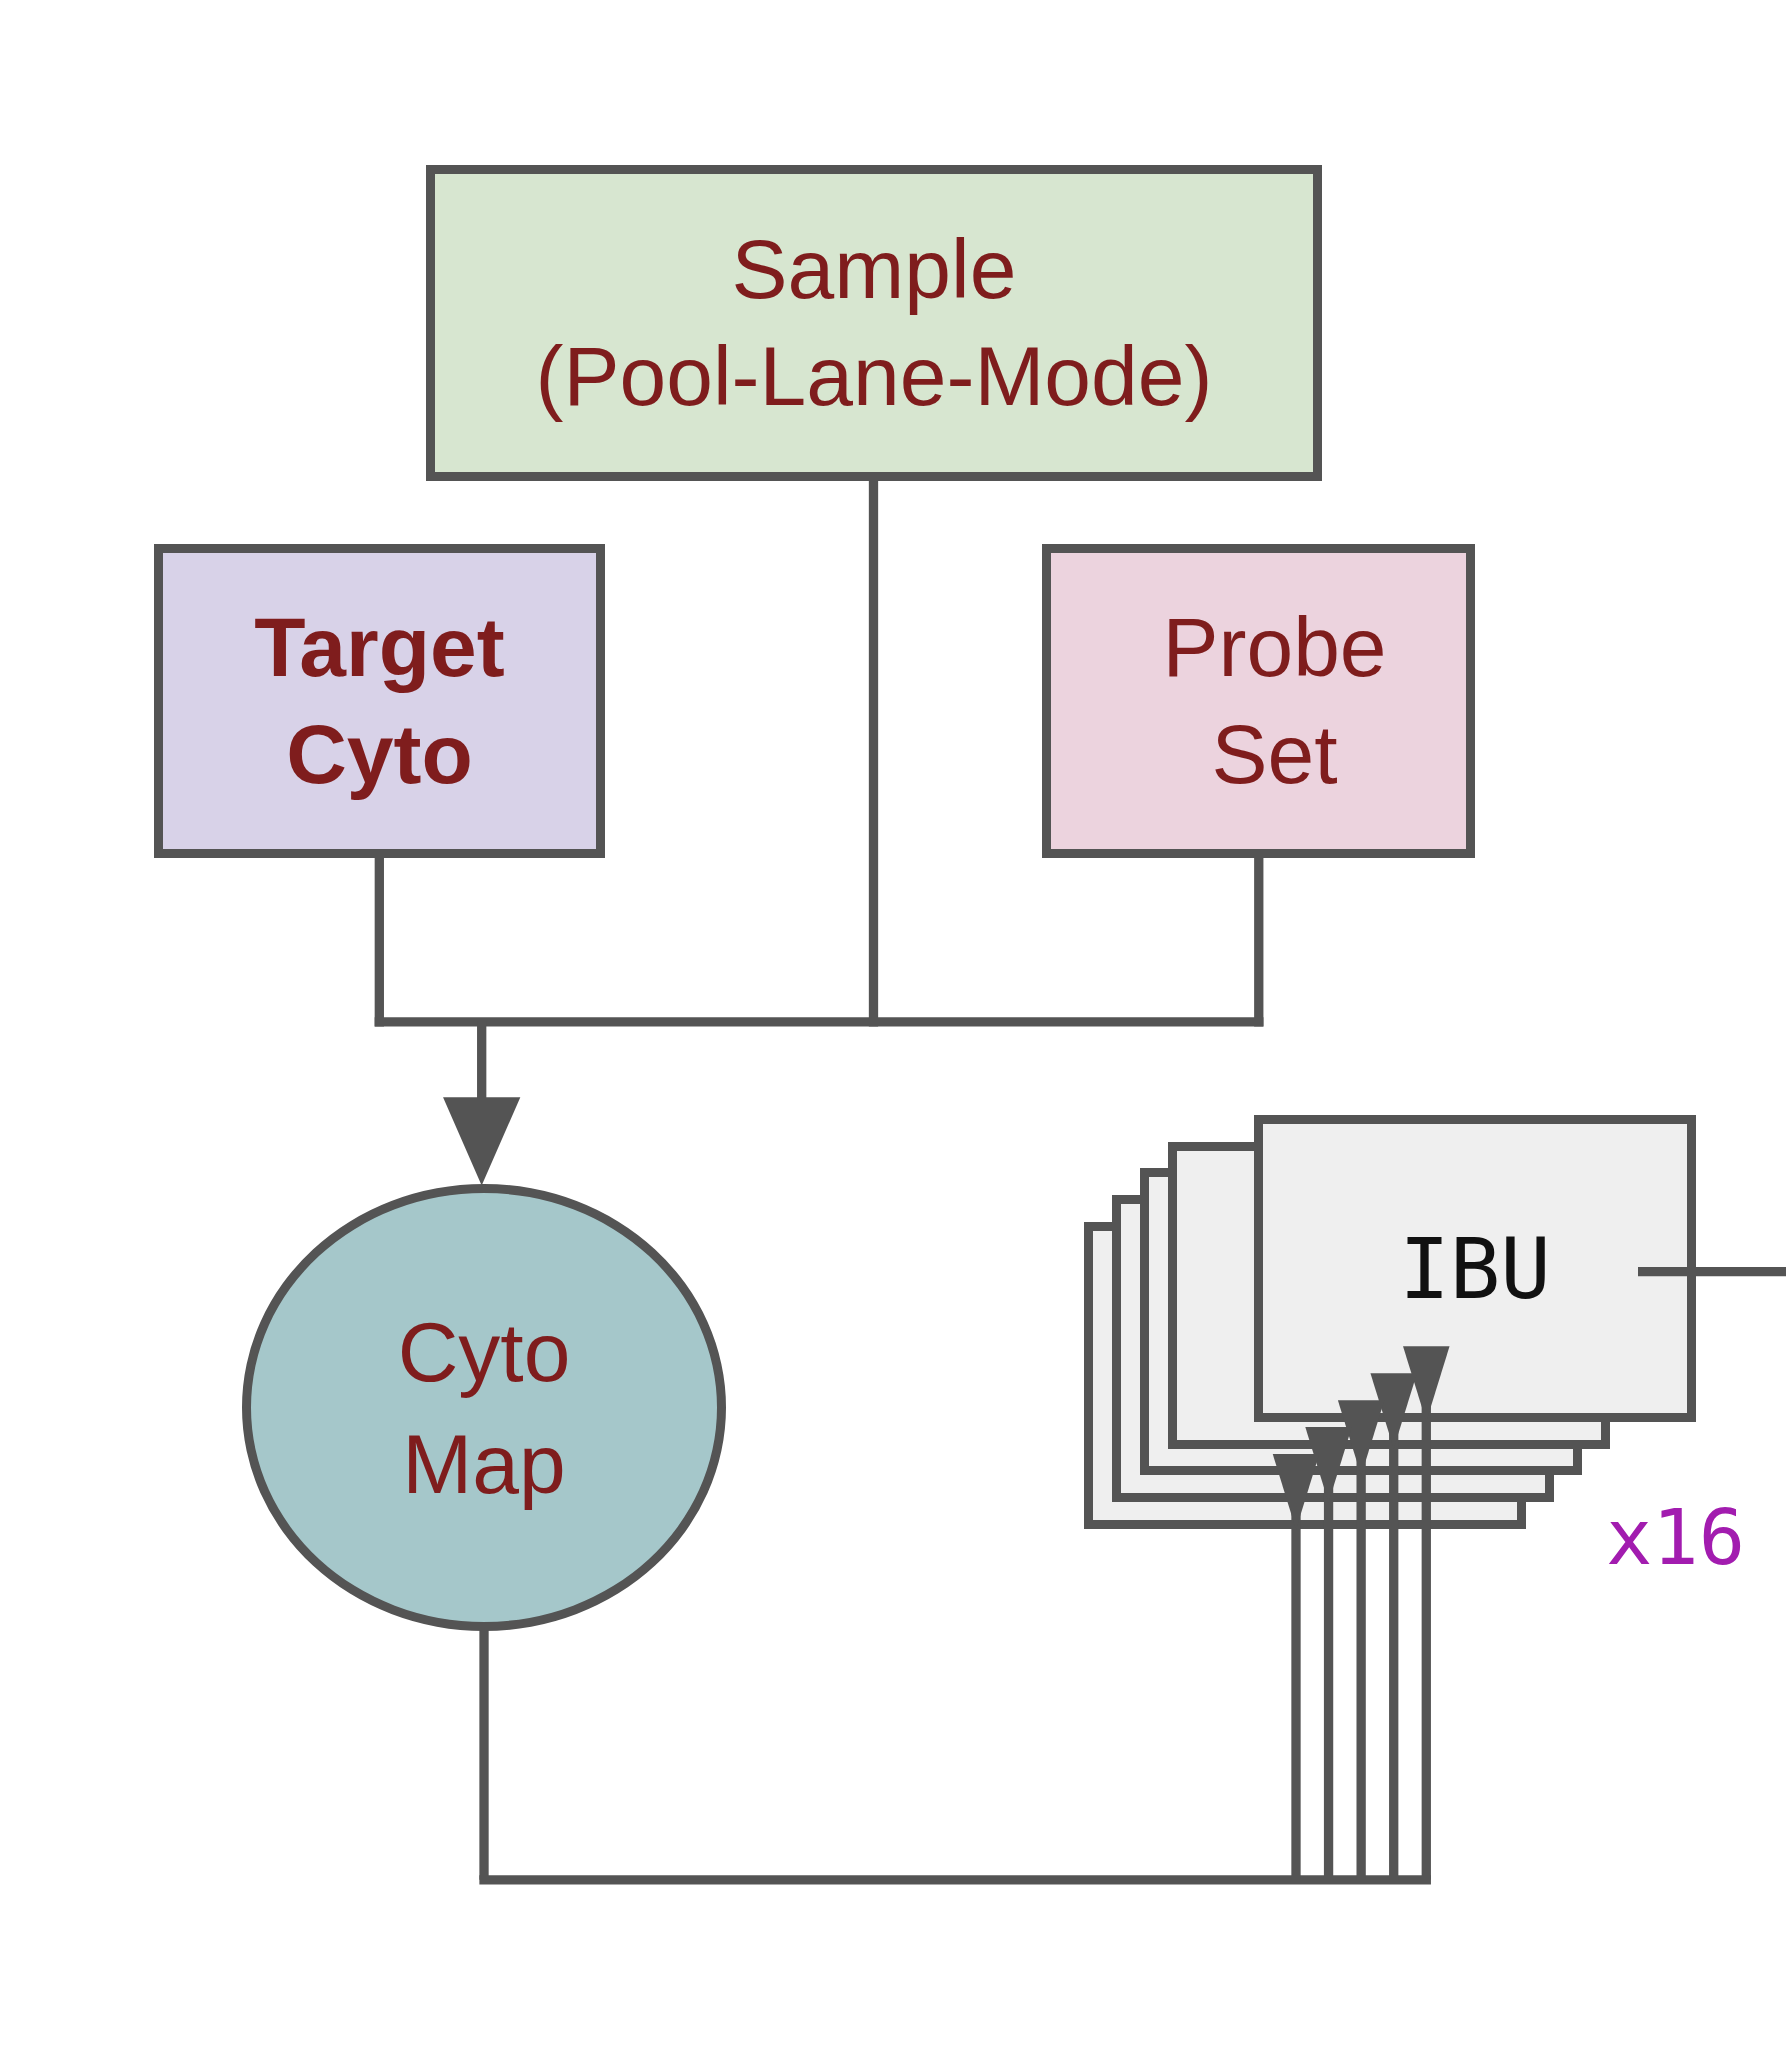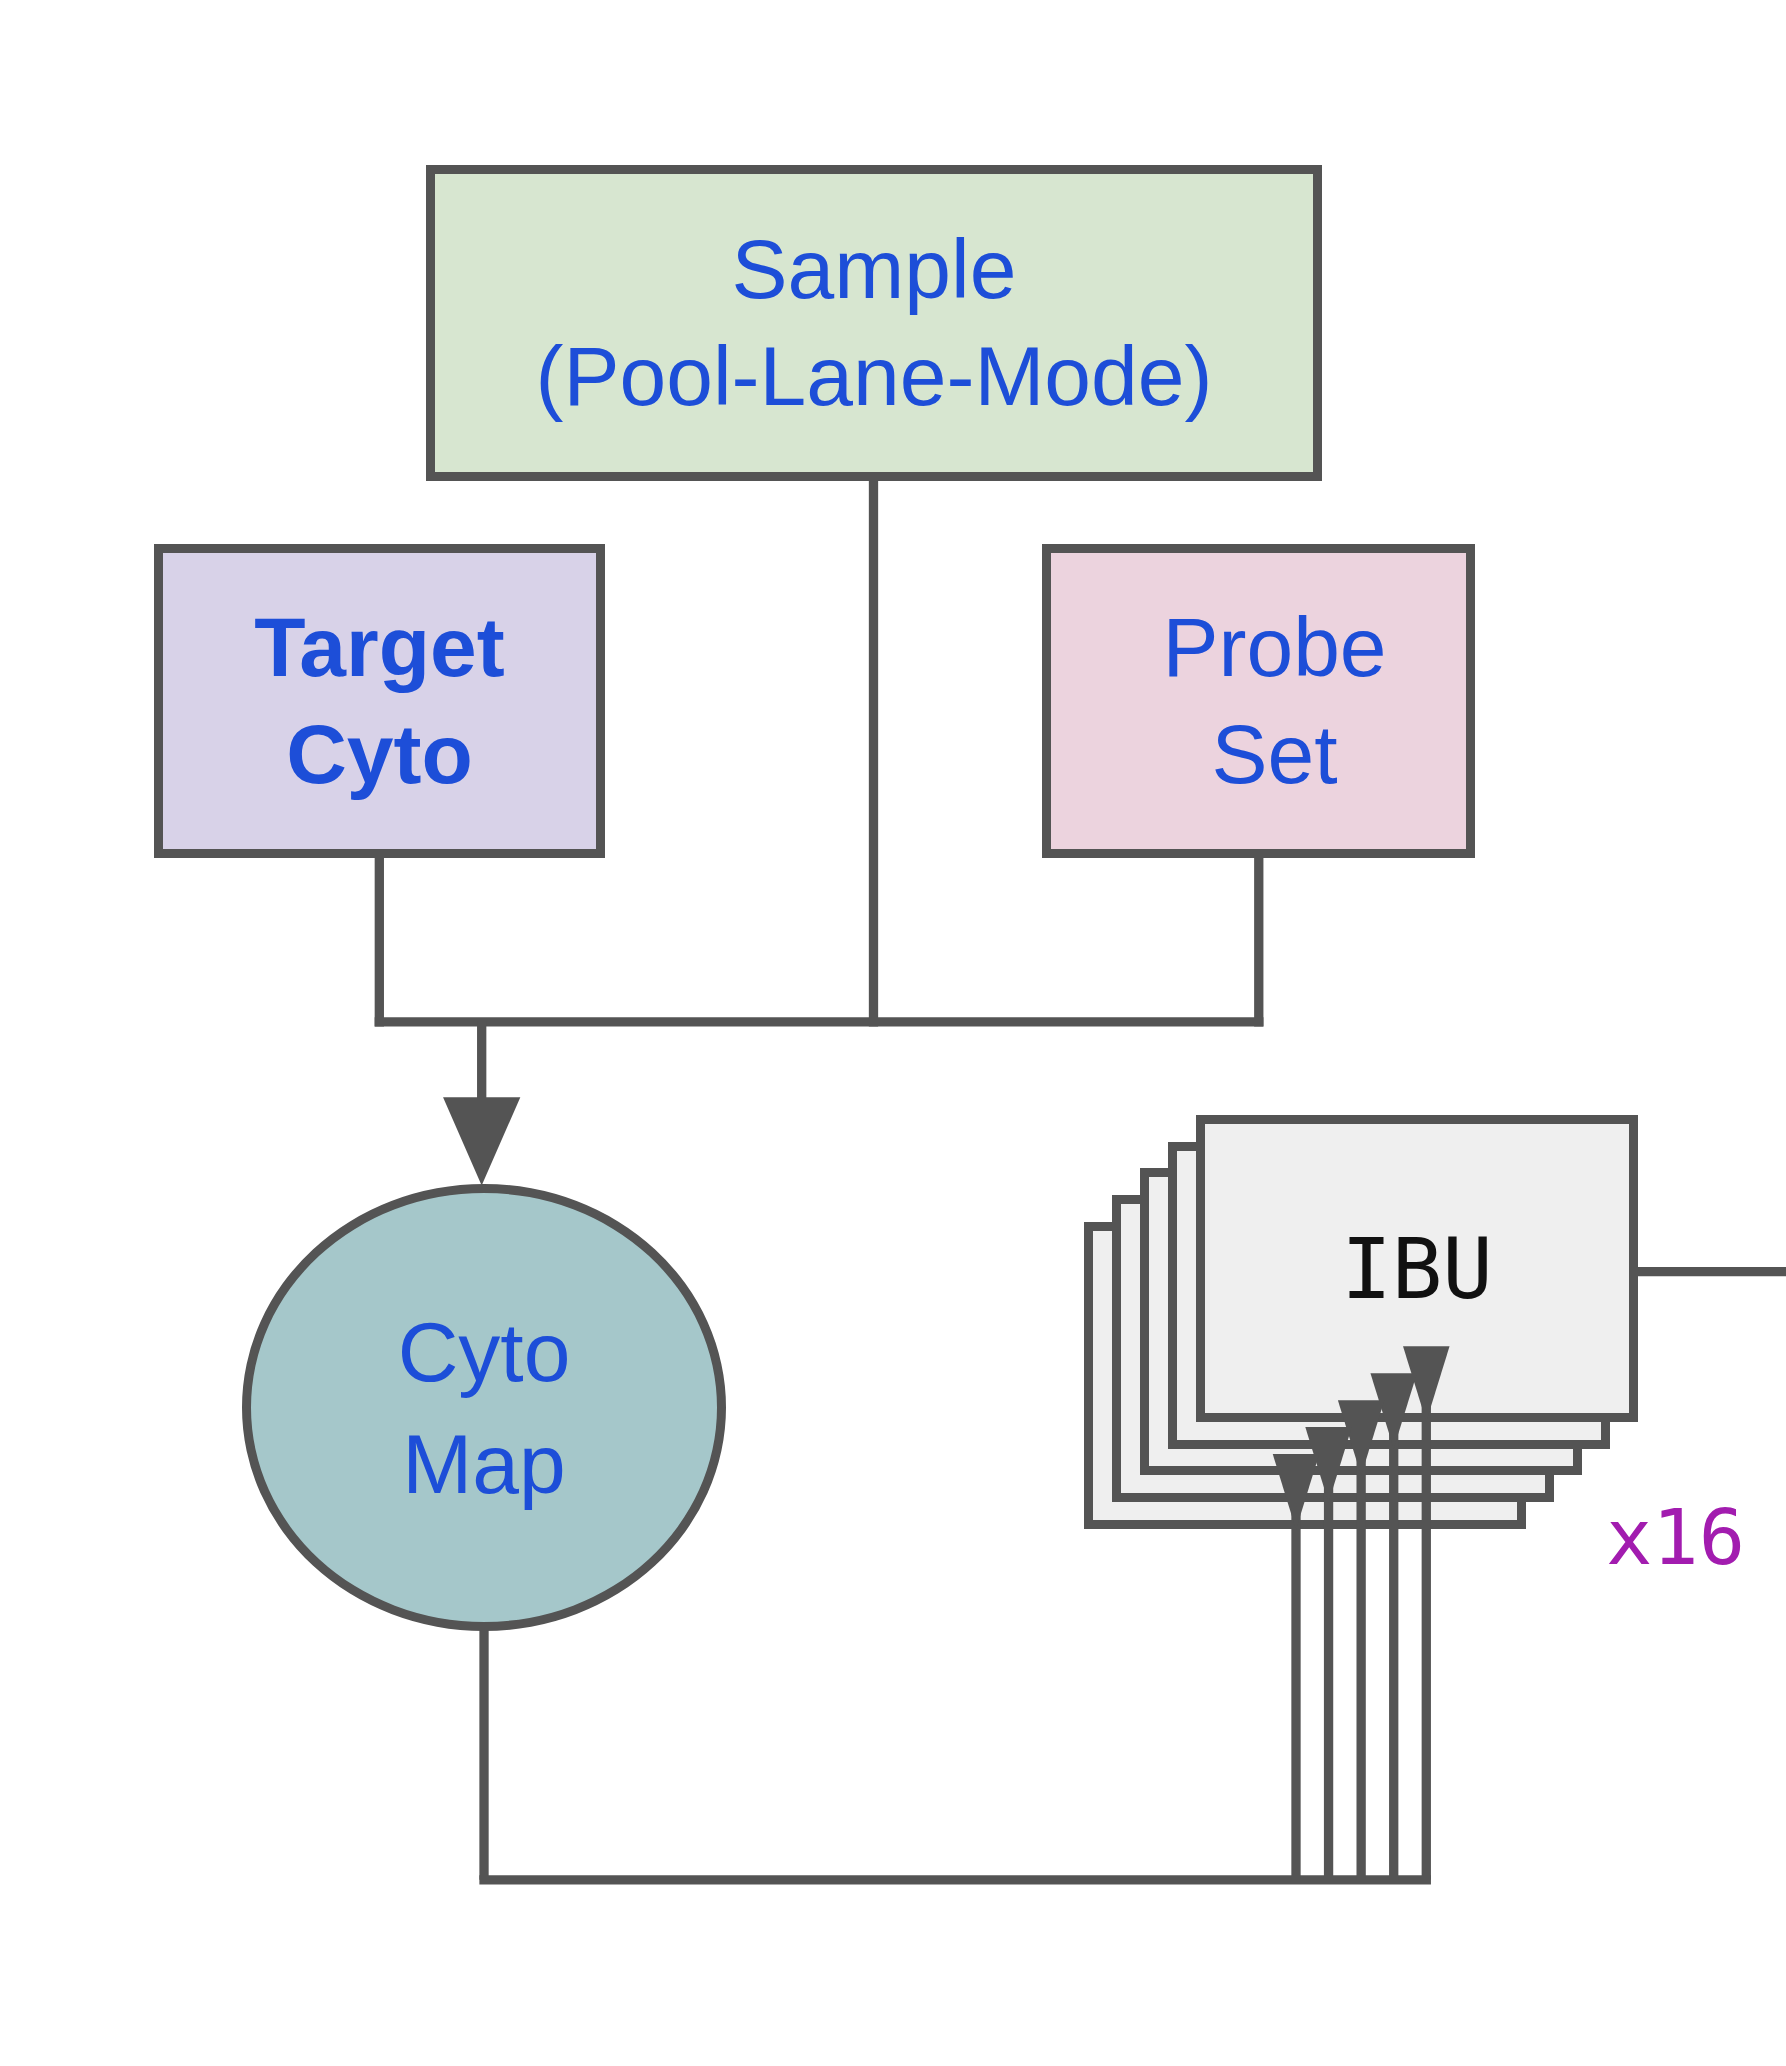--- a/index.html
+++ b/index.html
@@ -17,21 +17,21 @@
   }
   .node {
     position: absolute;
     box-sizing: border-box;
     border: 9.3px solid #545454;
     display: flex;
     flex-direction: column;
     align-items: center;
     justify-content: center;
     text-align: center;
-    color: #1d4ed8;
+    color: #7f1d1d;
     font-size: 84px;
     line-height: 107px;
     z-index: 3;
   }
   #sample-node   { left: 426px;  top: 165px;  width: 896px; height: 316px; background: #d7e6d0; }
   #target-node   { left: 154px;  top: 544px; width: 451px;  height: 314px; background: #d8d2e8; font-weight: bold; }
   #probe-node    { left: 1042px; top: 544px; width: 433px;  height: 314px; background: #ecd3de; padding-left: 32px; }
   #cyto-node     { left: 242px;  top: 1184px; width: 484px; height: 447px; background: #a5c7ca;
                    border-radius: 50%; line-height: 112px; }
   .stack-layer {
@@ -41,21 +41,21 @@
     height: 307px;
     background: #efefef;
     border: 9.3px solid #545454;
     z-index: 1;
   }
   #ibu-layer-4 { left: 1084px; top: 1222px; }
   #ibu-layer-3 { left: 1112px; top: 1195px; }
   #ibu-layer-2 { left: 1140px; top: 1168px; }
   #ibu-layer-1 { left: 1168px; top: 1142px; }
   #ibu-node {
-    left: 1196px; top: 1115px;
+    left: 1254px; top: 1115px;
     display: flex;
     align-items: center;
     justify-content: center;
     color: #111111;
     font-family: "DejaVu Sans Mono", monospace;
     font-size: 84px;
   }
   #connector-layer {
     position: absolute;
     left: 0; top: 0;

